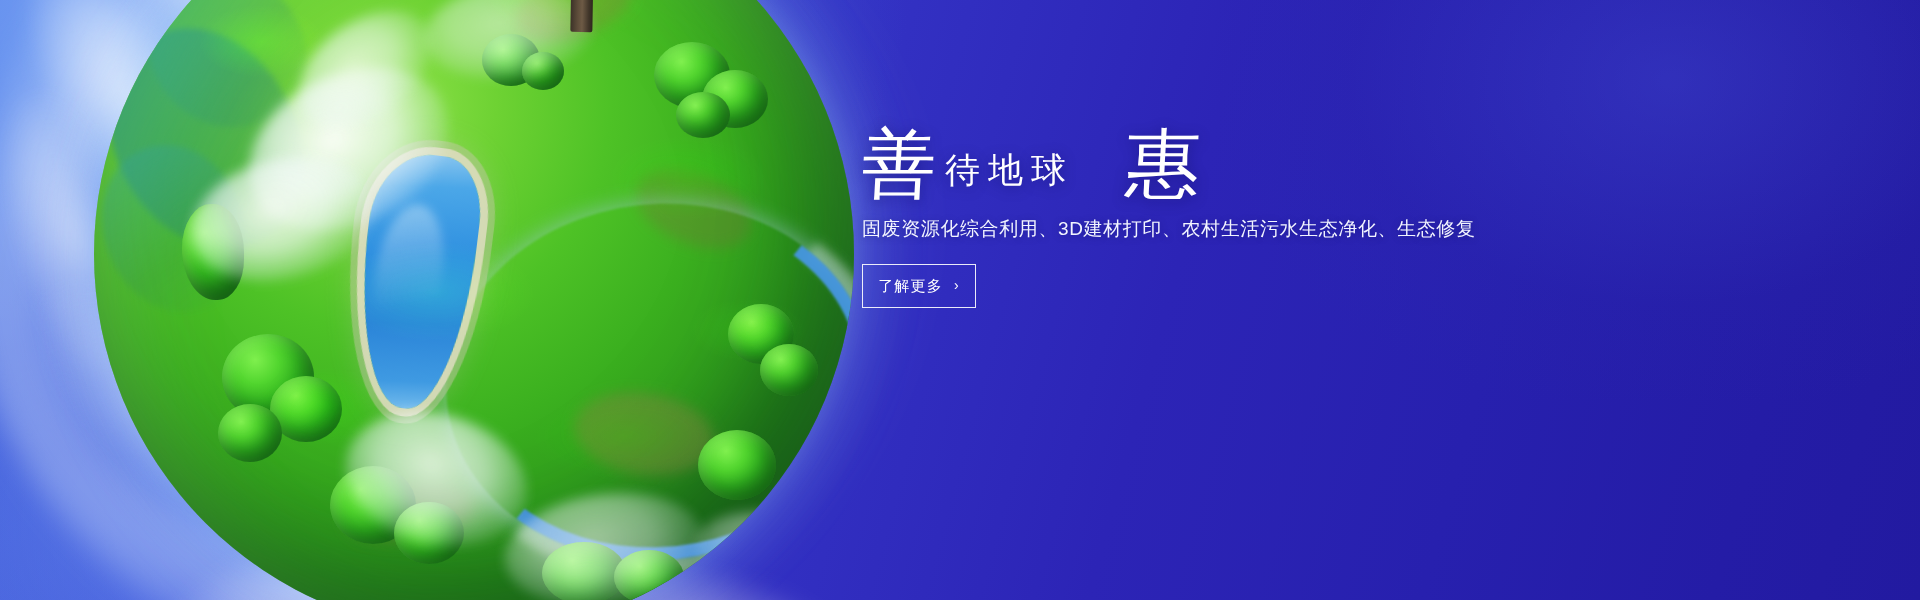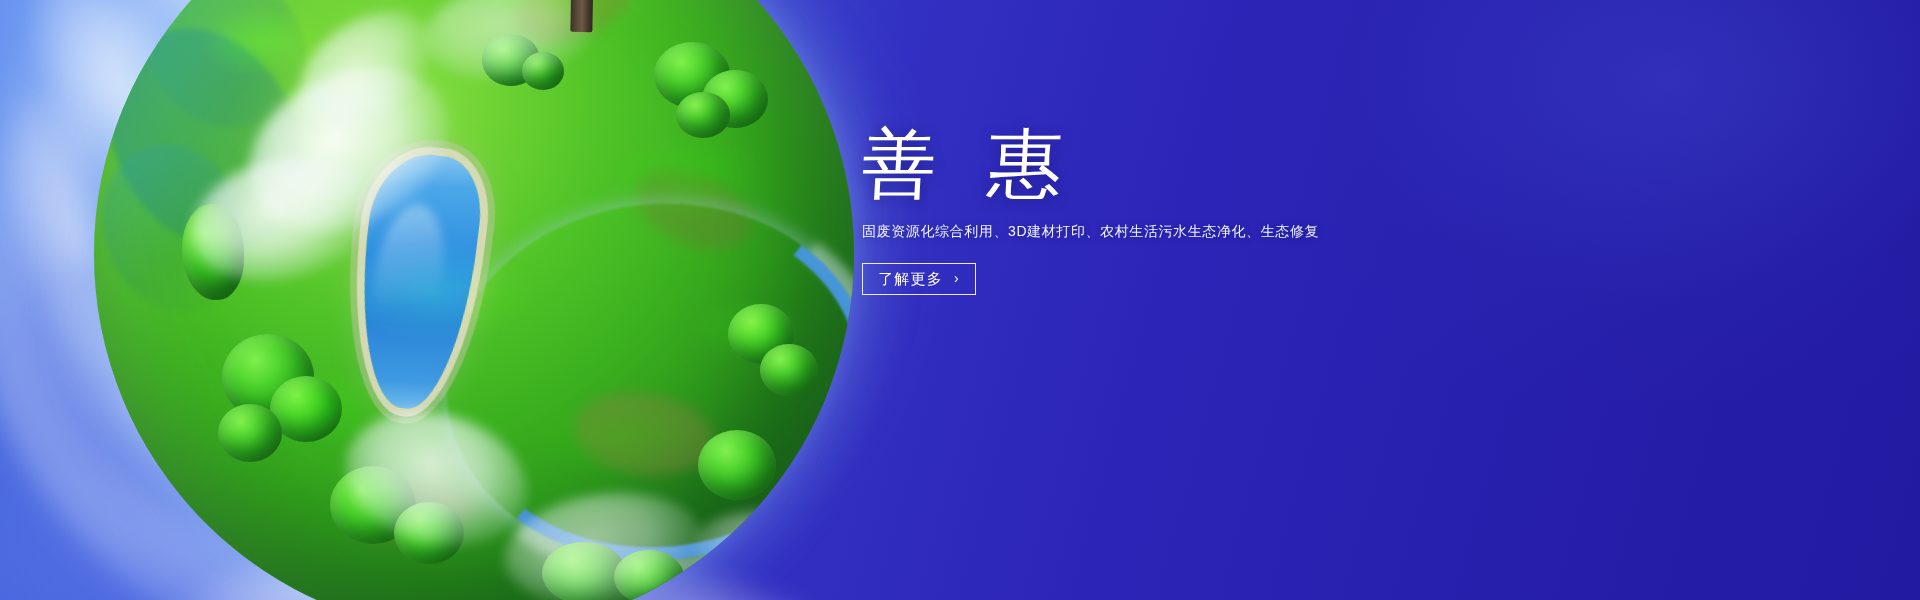--- a/index.html
+++ b/index.html
@@ -325,35 +325,35 @@
 
   .subtitle {
     margin-top: 22px;
     color: #ffffff;
     font-size: 25px;
     letter-spacing: 7.5px;
     white-space: nowrap;
     text-shadow: 0 1px 9px rgba(10,12,80,0.40);
   }
   .desc {
-    margin-top: 24px;
+    margin-top: 17px;
     color: #f2f4ff;
-    font-size: 14px;
+    font-size: 19px;
     letter-spacing: 0.6px;
     white-space: nowrap;
     text-shadow: 0 1px 7px rgba(10,12,80,0.35);
   }
   .btn {
     margin-top: 22px;
     display: inline-flex;
     align-items: center;
     justify-content: center;
     gap: 11px;
     width: 114px;
-    height: 32px;
+    height: 44px;
     border: 1px solid rgba(255,255,255,0.90);
     color: #ffffff;
     background: transparent;
     font-size: 15px;
     letter-spacing: 1.2px;
     cursor: pointer;
     box-sizing: border-box;
   }
   .btn .chev {
     font-size: 14px;
@@ -429,20 +429,21 @@
 
     </div>
 
   </div>
 
   <div class="content">
 
     <div class="headline">
       <div class="hl-group">
         <span class="hl-big">善</span>
+        <span class="hl-small">待地球</span>
       </div>
       <span class="hl-gap"></span>
       <div class="hl-group">
         <span class="hl-big">惠</span>
       </div>
     </div>
 
 
     <div class="desc">固废资源化综合利用、3D建材打印、农村生活污水生态净化、生态修复</div>
 

